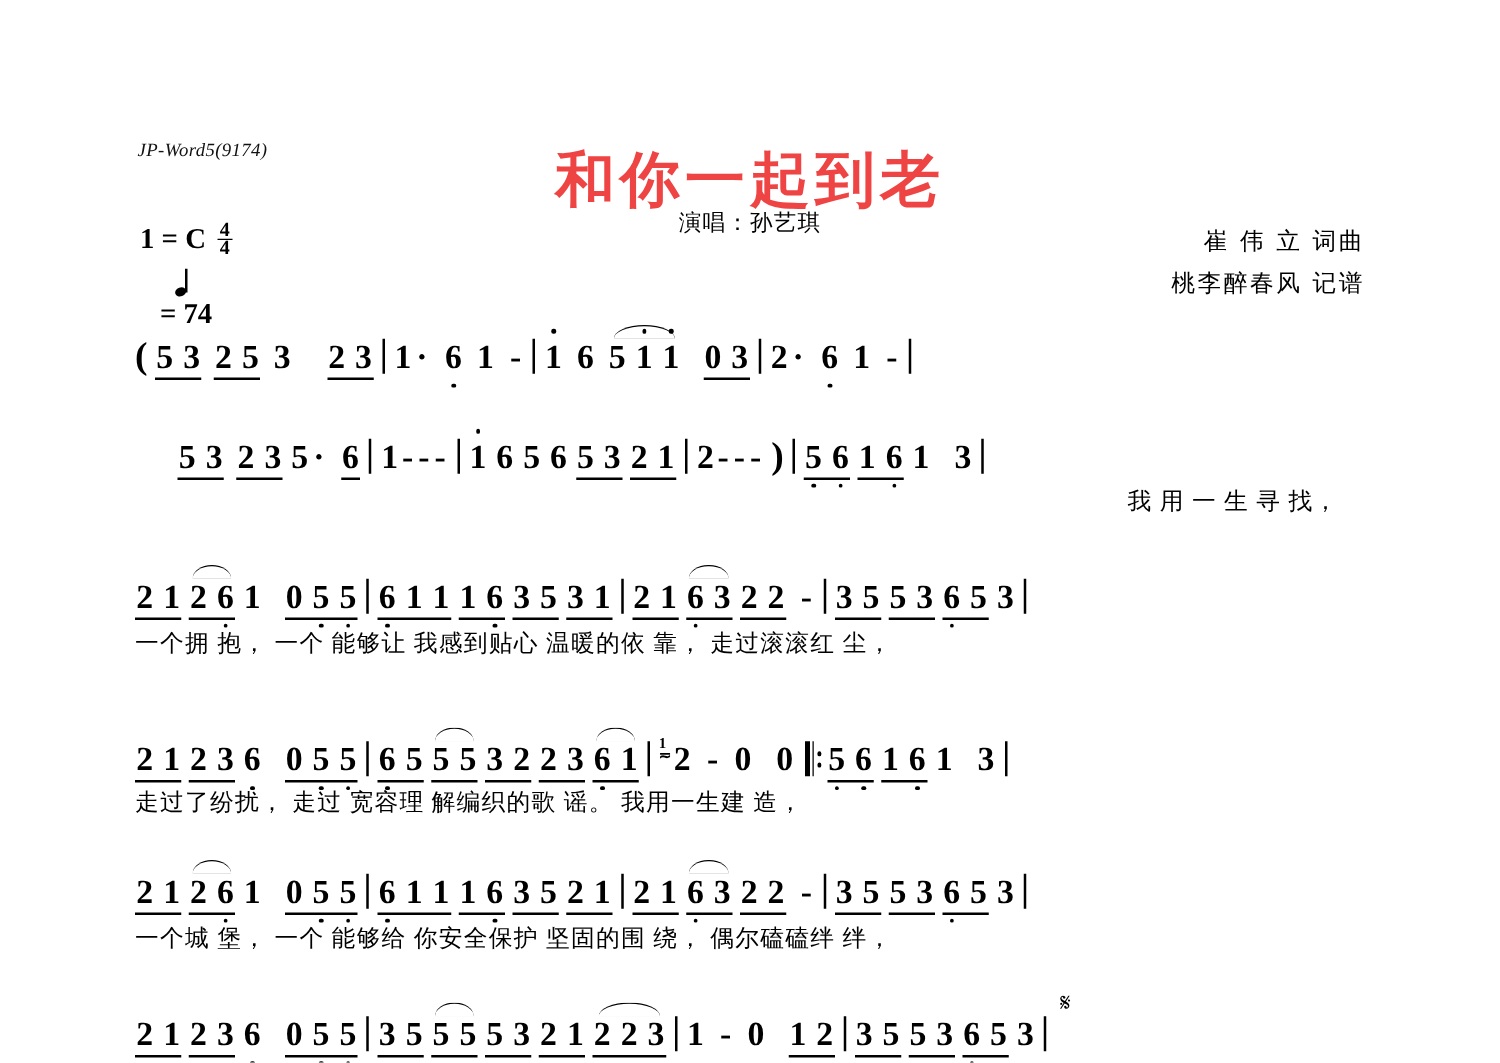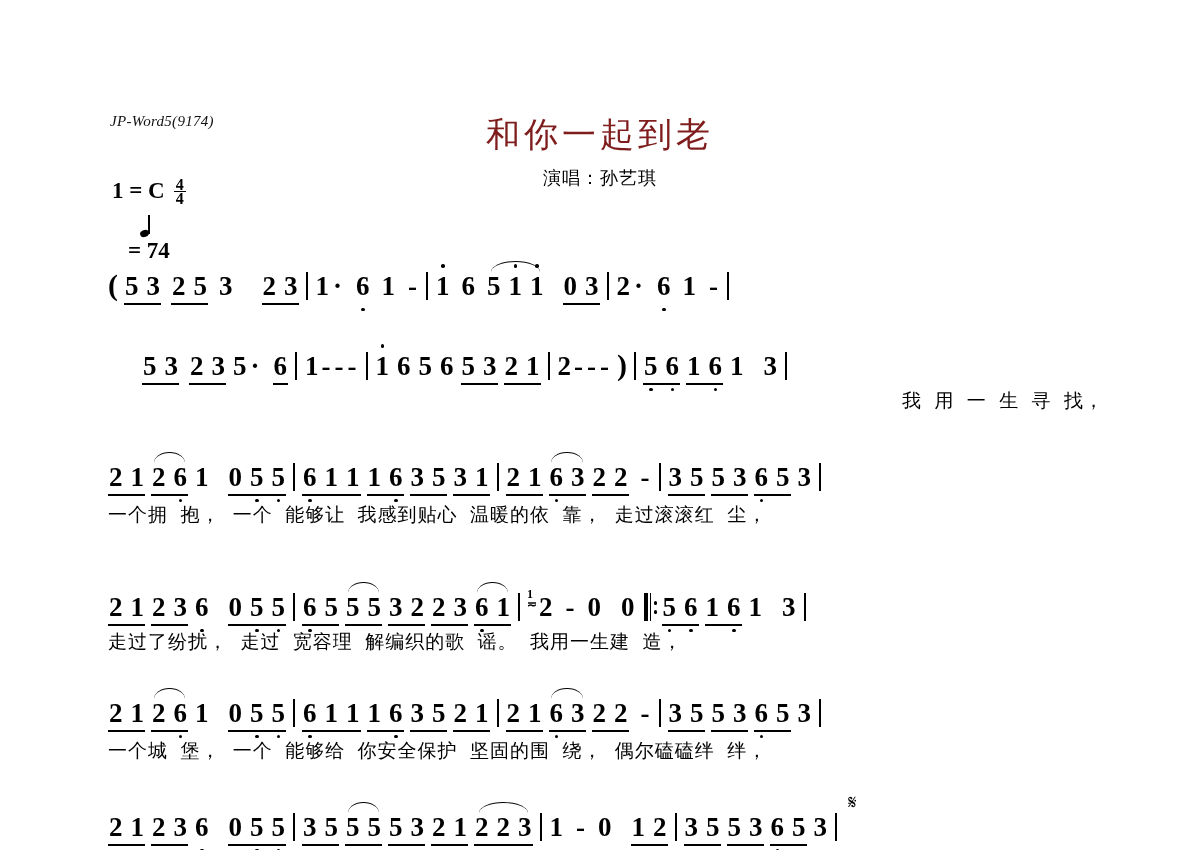--- a/index.html
+++ b/index.html
@@ -32,24 +32,24 @@
     letter-spacing: 0.3px;
     color: #111;
   }
   .song-title {
     position: absolute;
     left: 0;
     top: 112px;
     width: 1200px;
     text-align: center;
     font-family: "DejaVu Sans", sans-serif;
-    font-weight: normal;
-    font-size: 34px;
+    font-weight: bold;
+    font-size: 48px;
     letter-spacing: 4px;
-    color: #7f1d1d;
+    color: #ef4444;
   }
   .singer {
     position: absolute;
     left: 0;
     top: 166px;
     width: 1200px;
     text-align: center;
     font-family: "DejaVu Sans", sans-serif;
     font-size: 18px;
     letter-spacing: 1px;
@@ -139,21 +139,21 @@
     font-size: 27px;
     font-weight: 600;
     white-space: nowrap;
     letter-spacing: 0px;
   }
   .lyrics {
     position: absolute;
     left: 108px;
     right: 100px;
     top: 40px;
-    font-family: Liberation Mono, monospace;
+    font-family: Liberation Serif, serif;
     font-size: 19px;
     letter-spacing: 1px;
     white-space: nowrap;
   }
 
   
   .n {
     position: relative;
     display: inline-block;
     padding: 0 1px;
@@ -245,20 +245,22 @@
 </head>
 <body>
 
 <div class="sheet">
 
   <div class="watermark">JP-Word5(9174)</div>
   <div class="song-title">和你一起到老</div>
   <div class="singer">演唱：孙艺琪</div>
 
   <div class="credits">
+    <div class="credit-line">崔 伟 立  词曲</div>
+    <div class="credit-line">桃李醉春风  记谱</div>
   </div>
 
   <div class="keyblock">
     <div class="key-row">
       <span class="keytext">1 = C</span>
       <span class="frac">
         <span class="num">4</span>
         <span class="den">4</span>
       </span>
     </div>

